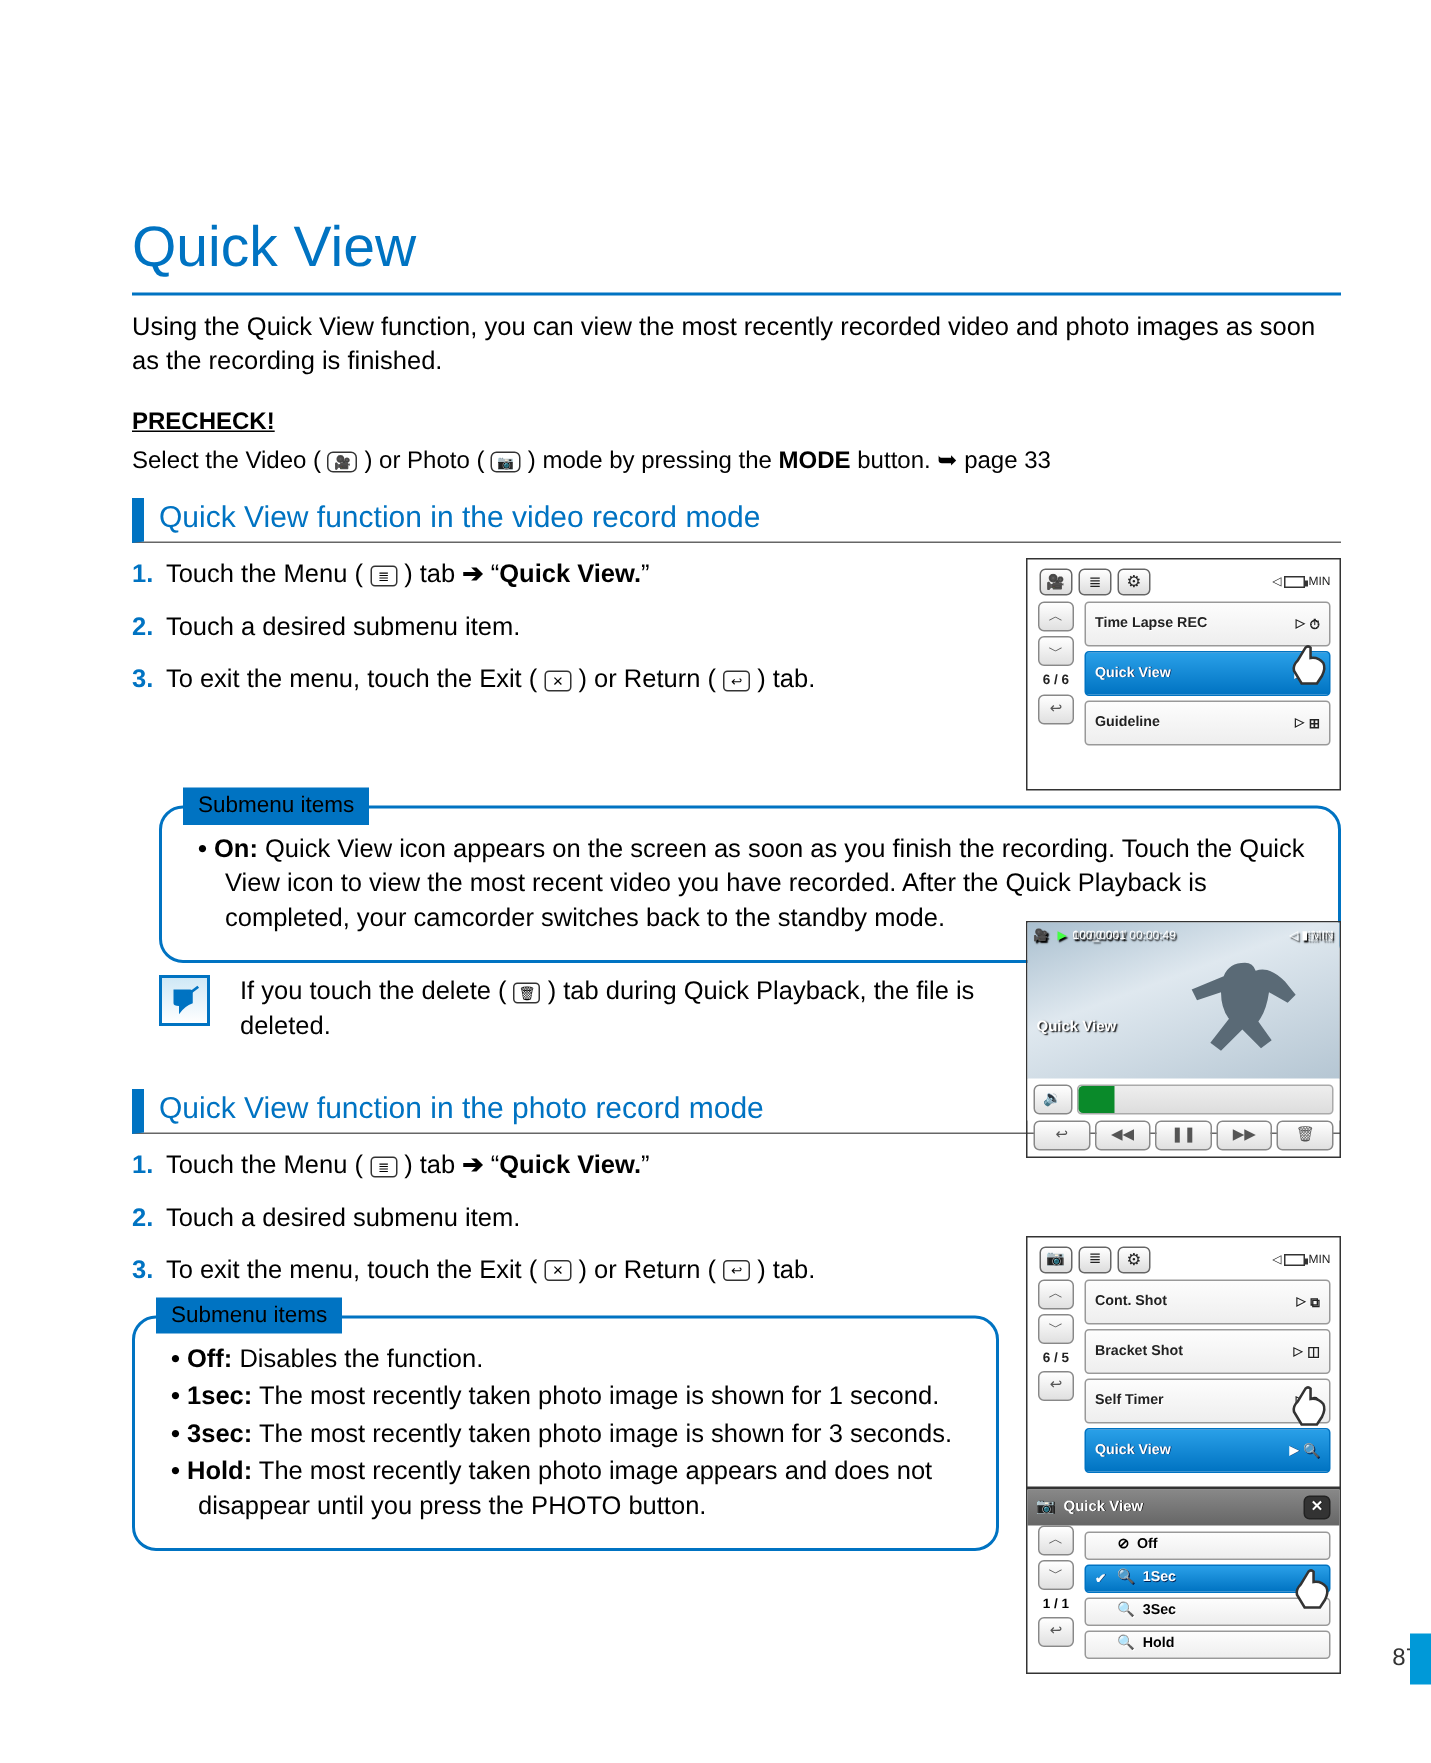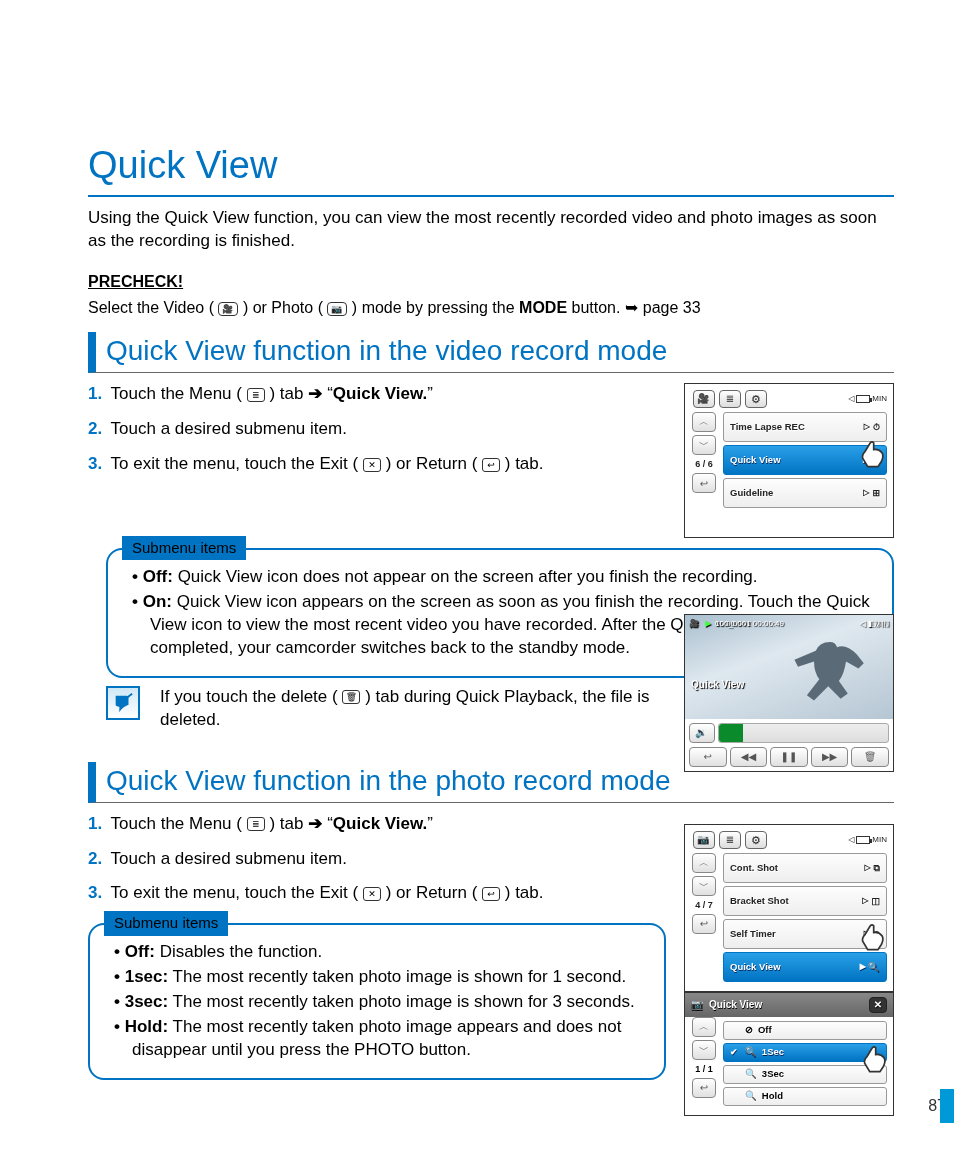--- a/index.html
+++ b/index.html
@@ -24,21 +24,21 @@
   }
   .intro { margin-bottom: 18px; }
   .precheck-label {
     font-weight: bold;
     text-decoration: underline;
     margin-bottom: 4px;
     font-size: 16px;
   }
   .precheck-line { font-size: 16px; margin-bottom: 14px; }
   .section-heading {
-    font-size: 28px;
+    font-size: 20px;
     color: #0073c2;
     font-weight: 400;
     border-left: 8px solid #0073c2;
     padding-left: 10px;
     margin-bottom: 10px;
     border-bottom: 1px solid #666;
     padding-bottom: 2px;
   }
   .steps-row { display: flex; gap: 18px; margin-bottom: 10px; }
   .steps { flex: 1; }
@@ -309,21 +309,20 @@
             <path d="M12 18 l6 -10 q2 -2 4 0 l0 8 q6 -1 10 4 q2 4 -1 10 l-4 6 h-12 l-6 -10 q-1 -4 3 -8 z"></path>
           </svg>
       </div>
     </div>
   </div>
 </div>
 
 <div class="submenu-box">
   <div class="submenu-label">Submenu items</div>
   <ul class="bullets">
-    <li><span class="strong">Off:</span><span> Quick View icon does not appear on the screen after you finish the recording.</span></li>
     <li><span class="strong">On:</span><span> Quick View icon appears on the screen as soon as you finish the recording. Touch the Quick View icon to view the most recent video you have recorded. After the Quick Playback is completed, your camcorder switches back to the standby mode.</span></li>
   </ul>
 </div>
 
 <div class="note-row">
   <div class="note-icon">
     <svg viewBox="0 0 24 24">
         <path fill="#0073c2" d="M4 4 L16 4 Q18 4 18 6 L18 14 Q12 16 8 22 L8 16 Q4 16 4 14 Z"></path>
         <path fill="none" stroke="#0073c2" stroke-width="2" d="M14 8 L22 2"></path>
       </svg>
@@ -416,21 +415,21 @@
       <span class="tb-batt">
         <span>◁</span>
           <span class="batt-box"></span>
           <span>MIN</span>
       </span>
     </div>
     <div class="menu-rows">
       <div class="sidecol">
         <div class="sbtn">︿</div>
         <div class="sbtn">﹀</div>
-        <div class="pgnum">4 / 7</div>
+        <div class="pgnum">6 / 5</div>
         <div class="sbtn">↩</div>
       </div>
       <div class="mrow">
           <span>Cont. Shot</span>
           <span class="ricon"><span class="tri">▷</span> ⧉</span>
         </div>
       <div class="mrow">
           <span>Bracket Shot</span>
           <span class="ricon"><span class="tri">▷</span> ◫</span>
         </div>

